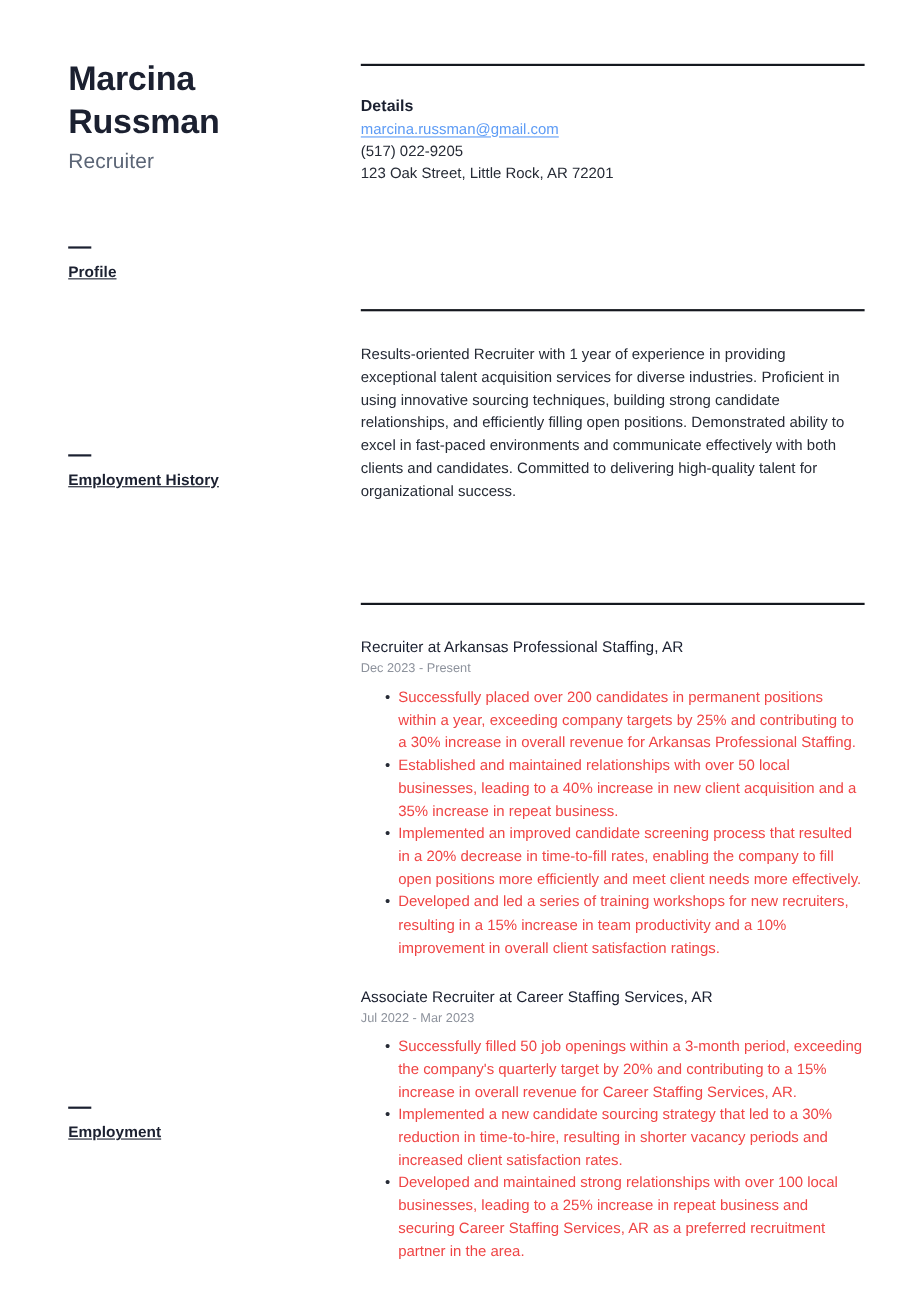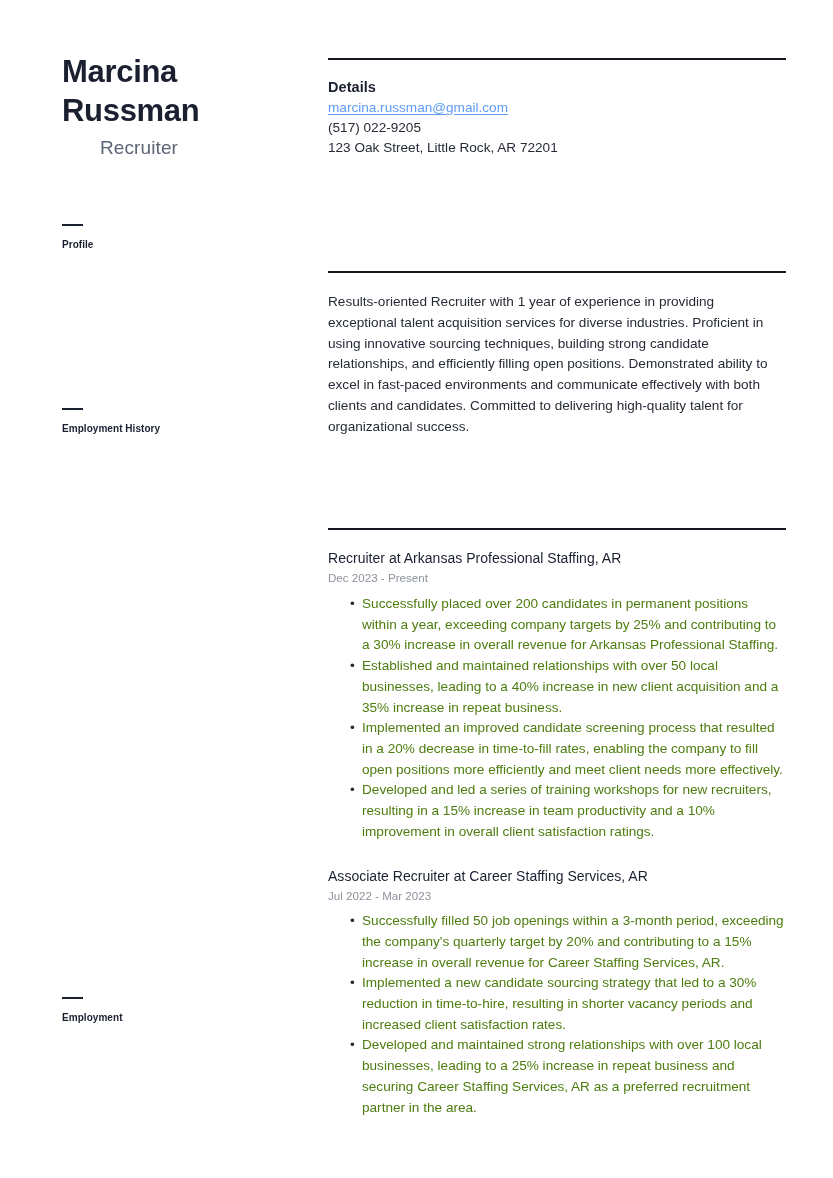--- a/index.html
+++ b/index.html
@@ -52,56 +52,56 @@
     margin: 0;
   }
   .name .line { display: block; }
   .job-title {
     font-size: 19px;
     font-weight: 400;
     color: #5b6576;
     margin-top: 7px;
     line-height: 1.2;
     letter-spacing: 0.1px;
-    margin-left: 38px;
   }
 
   
   .side-section {
     position: relative;
   }
   .side-dash {
     width: 21px;
     height: 2px;
     background: #1b2030;
     margin-bottom: 13px;
   }
   .side-label {
-    font-size: 10px;
+    font-size: 14px;
     font-weight: 700;
     color: #1b2030;
     letter-spacing: 0.05px;
     line-height: 1.2;
+    text-decoration: underline;
   }
 
   
   .side-profile   { margin-top: 64px; }
   .side-employ    { margin-top: 157px; }
   .side-education { margin-top: 562px; }
 
   
   .rule {
     height: 2px;
     background: #15181f;
     width: 100%;
   }
 
   
   .block { width: 100%; }
-  .block-body { padding-top: 19px; }
+  .block-body { padding-top: 29px; }
 
   .details-heading {
     font-size: 14.5px;
     font-weight: 700;
     color: #1b2030;
     margin-bottom: 3px;
     letter-spacing: 0.05px;
   }
   .details-line {
     font-size: 13.6px;
@@ -146,21 +146,21 @@
 
   ul.bullets {
     margin: 8px 0 0 0;
     padding: 0 0 0 23px;
     list-style: none;
   }
   ul.bullets li {
     position: relative;
     font-size: 13.6px;
     line-height: 1.525;
-    color: #4d7c0f;
+    color: #ef4444;
     padding-left: 11px;
     margin-bottom: 0;
   }
   ul.bullets li::before {
     content: "\2022";
     position: absolute;
     left: -1px;
     top: -0.5px;
     color: #262b36;
     font-size: 13.6px;

